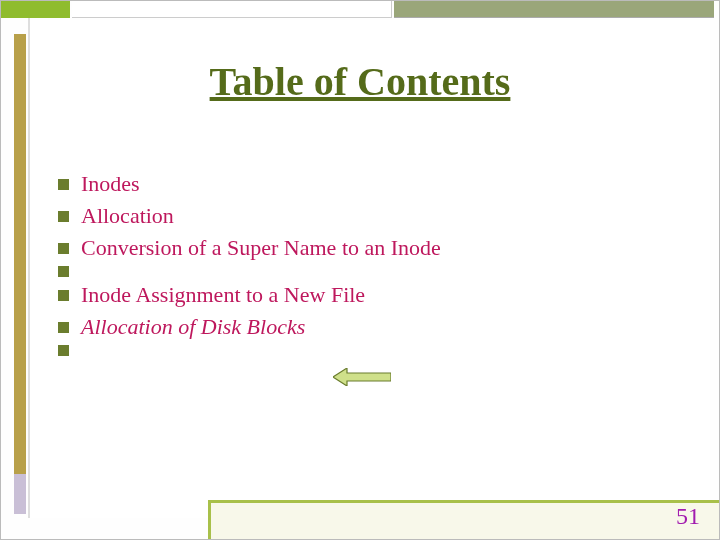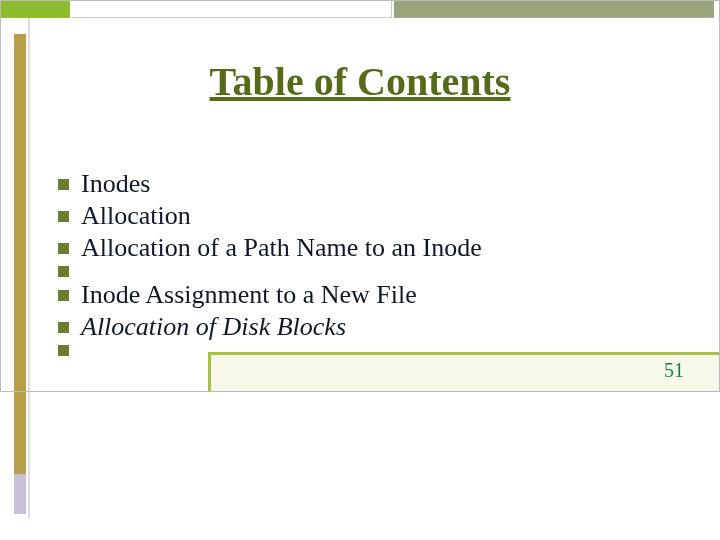--- a/index.html
+++ b/index.html
@@ -1,21 +1,21 @@
 <!DOCTYPE html>
 <html><head>
 <meta charset="utf-8">
 <style>
   * { margin: 0; padding: 0; box-sizing: border-box; }
   html, body { width: 720px; height: 540px; overflow: hidden; font-family: Georgia, 'Times New Roman', serif; background: #fff; }
 
   .slide {
     position: relative;
     width: 720px;
-    height: 392px;
+    height: 540px;
     background: #fefefe;
   }
 
   
   .top-blocks { position: absolute; top: 0; left: 0; right: 0; height: 18px; }
   .tb1 { position: absolute; left: 0; top: 0; width: 70px; height: 18px; background: #8fbc2e; }
   .tb2 { position: absolute; left: 72px; top: 0; width: 320px; height: 18px; background: #ffffff; border: 1px solid #ccc; border-top: none; border-left: none; }
   .tb3 { position: absolute; left: 394px; top: 0; width: 320px; height: 18px; background: #9aa67a; border-bottom: 1px solid #aaa;}
   .left-strip-olive { position: absolute; left: 14px; top: 34px; width: 12px; height: 440px; background: #b8a04a; }
   .left-strip-purple { position: absolute; left: 14px; top: 474px; width: 12px; height: 40px; background: #c9bfd6; }
@@ -46,23 +46,23 @@
   .toc-list {
     position: absolute;
     top: 170px;
     left: 58px;
     right: 40px;
   }
   .toc-item {
     display: flex;
     align-items: center;
     margin-bottom: 4px;
-    font-size: 26px;
+    font-size: 22px;
     line-height: 28px;
-    color: #0f172a;
+    color: #be185d;
     font-family: 'Times New Roman', Georgia, serif;
   }
   .toc-item .bullet {
     width: 11px; height: 11px;
     background: #6b7d2e;
     margin-right: 12px;
     flex-shrink: 0;
   }
   .toc-item .label { white-space: nowrap; }
   .toc-item.highlight .label { font-style: italic; font-weight: normal; }
@@ -81,24 +81,24 @@
   .br-frame {
     position: absolute;
     right: 0; bottom: 0;
     width: 512px; height: 40px;
     border-top: 3px solid #a8c04a;
     border-left: 3px solid #a8c04a;
     background: #f8f8ea;
   }
   .page-num {
     position: absolute;
-    right: 36px;
+    right: 20px;
     bottom: 10px;
-    font-size: 20px;
-    color: #15803d;
+    font-size: 24px;
+    color: #a21caf;
     font-family: 'Times New Roman', Georgia, serif;
   }
 
   
   .outer-border {
     position: absolute;
     left: 0; top: 0; right: 0; bottom: 0;
     border: 1px solid #bbb;
     pointer-events: none;
   }
@@ -126,21 +126,21 @@
     <li class="toc-item">
       <span class="bullet"></span>
       <span class="label">Inodes</span>
     </li>
     <li class="toc-item">
       <span class="bullet"></span>
       <span class="label">Allocation</span>
     </li>
     <li class="toc-item">
       <span class="bullet"></span>
-      <span class="label">Allocation of a Path Name to an Inode</span>
+      <span class="label">Conversion of a Super Name to an Inode</span>
     </li>
     <li class="toc-item">
       <span class="bullet"></span>
     </li>
     <li class="toc-item">
       <span class="bullet"></span>
       <span class="label">Inode Assignment to a New File</span>
     </li>
     <li class="toc-item highlight">
       <span class="bullet"></span>

